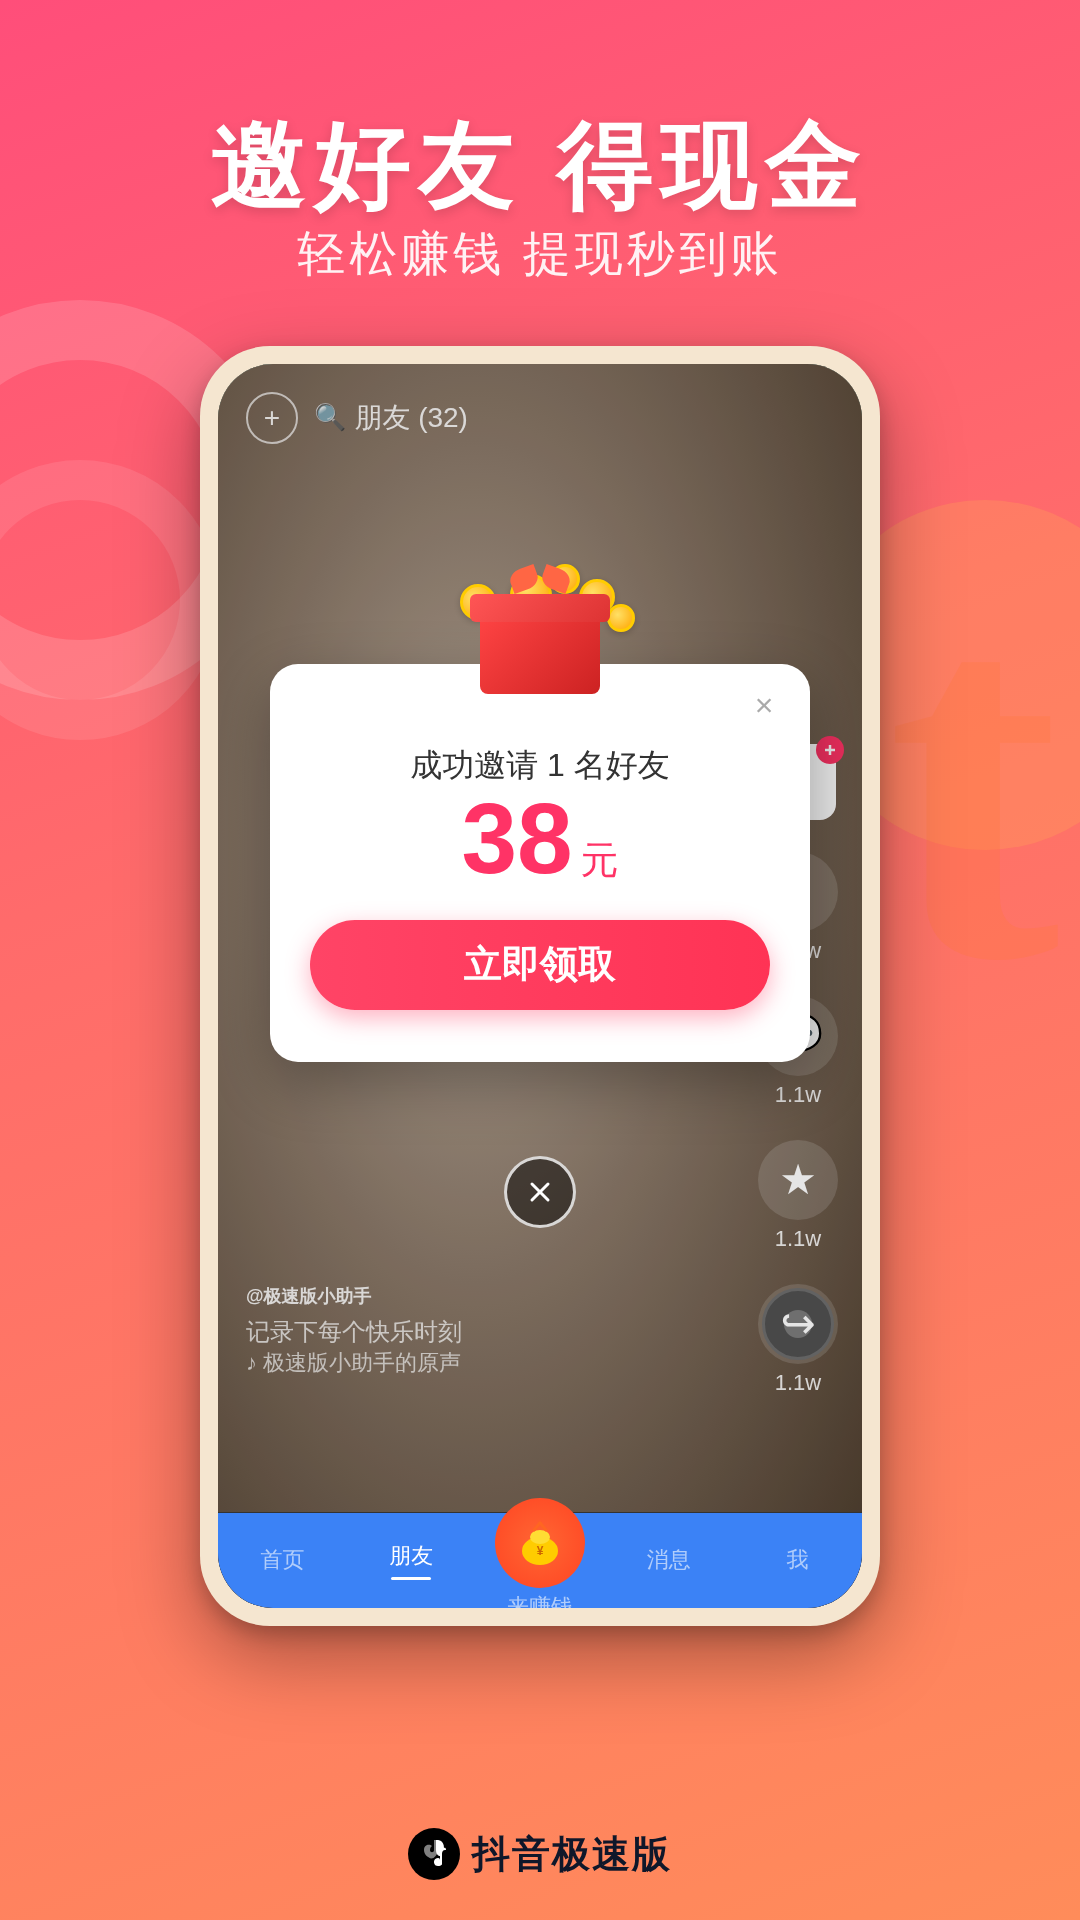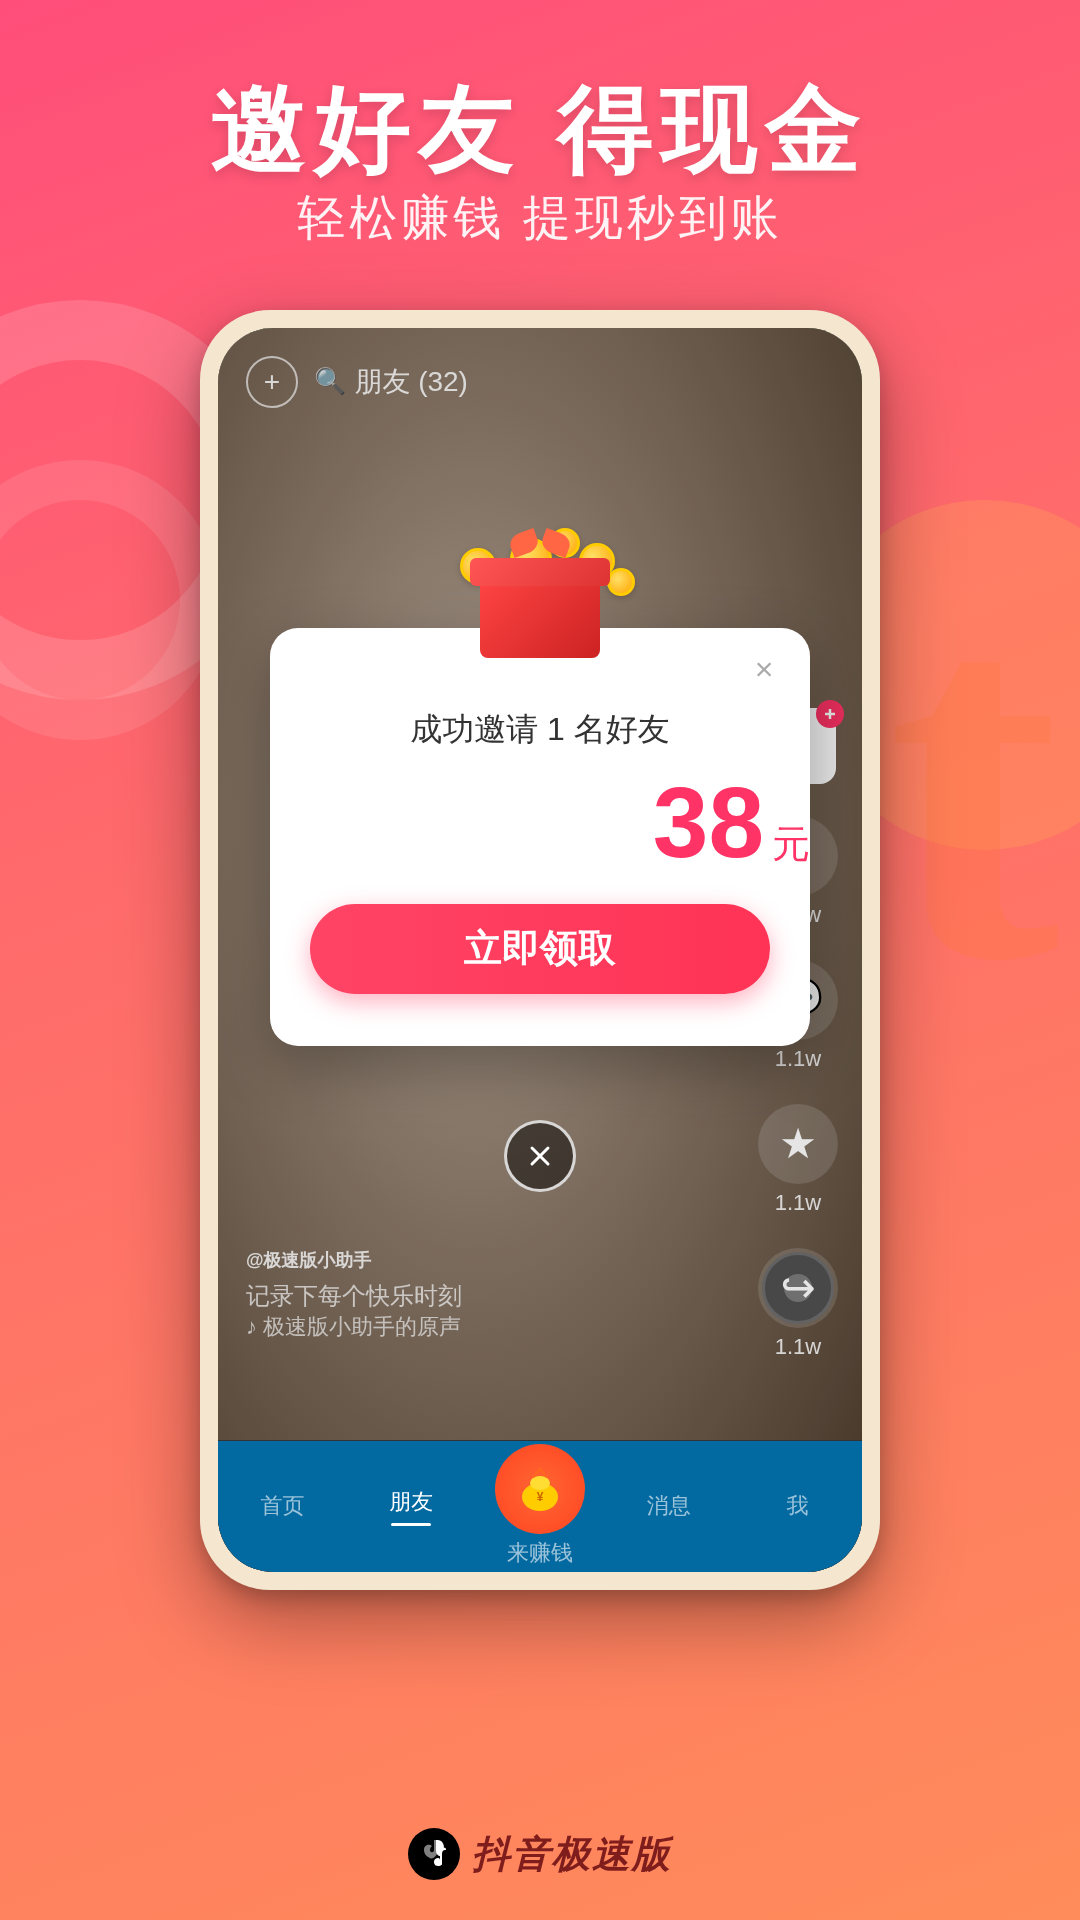--- a/index.html
+++ b/index.html
@@ -50,21 +50,21 @@
       line-height: 1;
       font-family: serif;
       user-select: none;
     }
 
     
     .header {
       position: relative;
       z-index: 10;
       text-align: center;
-      padding-top: 76px;
+      padding-top: 112px;
     }
     .header-title {
       font-size: 96px;
       font-weight: 900;
       color: #fff;
       letter-spacing: 8px;
       text-shadow: 0 4px 12px rgba(0,0,0,0.15);
       line-height: 1.1;
     }
     .header-subtitle {
@@ -262,22 +262,21 @@
     .modal-invite-text {
       text-align: center;
       font-size: 32px;
       color: #333;
       margin-top: 80px;
       padding: 0 30px;
     }
     .modal-amount-row {
       display: flex;
       align-items: baseline;
-      justify-content: flex-end;
-      margin-top: 20px;
+      justify-content: center;
     }
     .modal-amount-number {
       font-size: 100px;
       font-weight: 900;
       color: #ff3366;
       line-height: 1;
     }
     .modal-amount-unit {
       font-size: 38px;
       color: #ff3366;
@@ -422,22 +421,22 @@
       height: 28px;
       background: #666;
       border-radius: 50%;
     }
 
     
     .tab-bar {
       position: absolute;
       bottom: 0;
       left: 0; right: 0;
-      height: 132px;
-      background: #0369a1;
+      height: 96px;
+      background: #3b82f6;
       z-index: 30;
       display: flex;
       align-items: center;
       justify-content: space-around;
       border-top: 1px solid #333;
     }
     .tab-item {
       display: flex;
       flex-direction: column;
       align-items: center;
@@ -489,24 +488,23 @@
       align-items: center;
       justify-content: center;
       gap: 12px;
     }
     .brand-logo {
       width: 52px;
       height: 52px;
     }
     .brand-name {
       font-size: 38px;
-      color: #7f1d1d;
+      color: #0f172a;
       font-weight: 700;
       letter-spacing: 2px;
-      font-style: italic;
     }
   </style>
 </head>
 <body>
 
 <div class="deco-circle-left"></div>
 <div class="deco-circle-left-inner"></div>
 <div class="deco-circle-right"></div>
 <div class="deco-letter">RIt</div>
 

